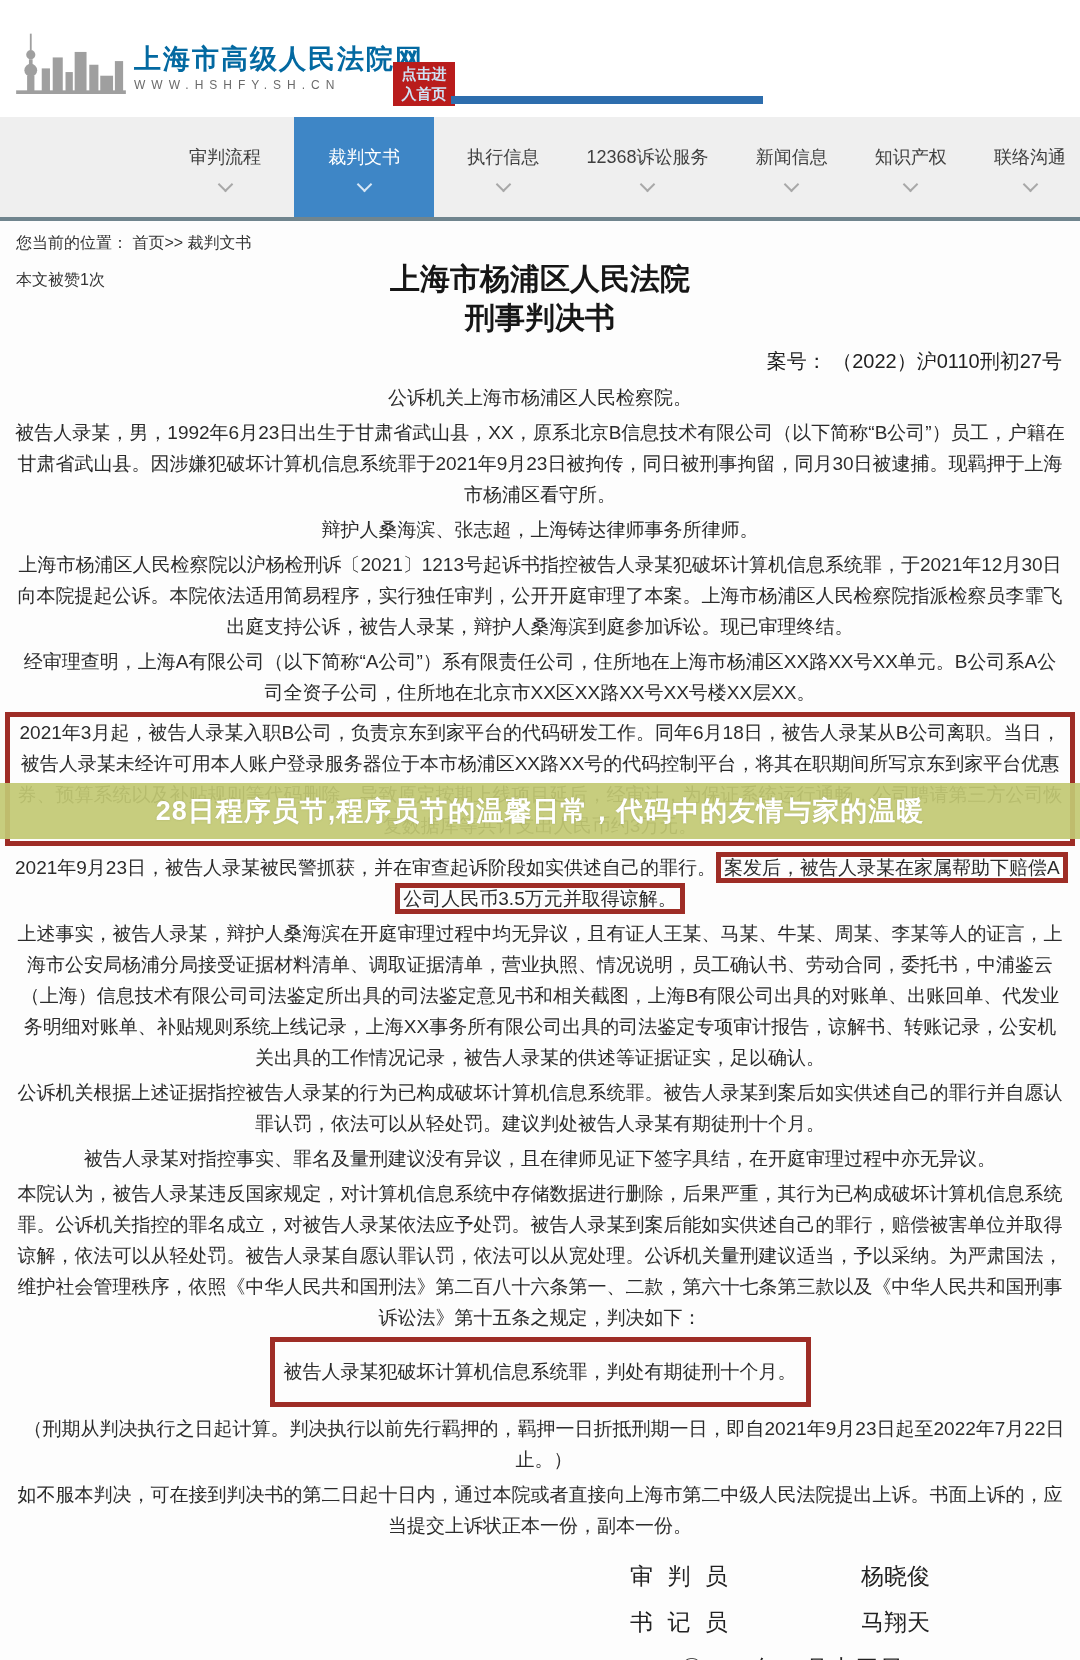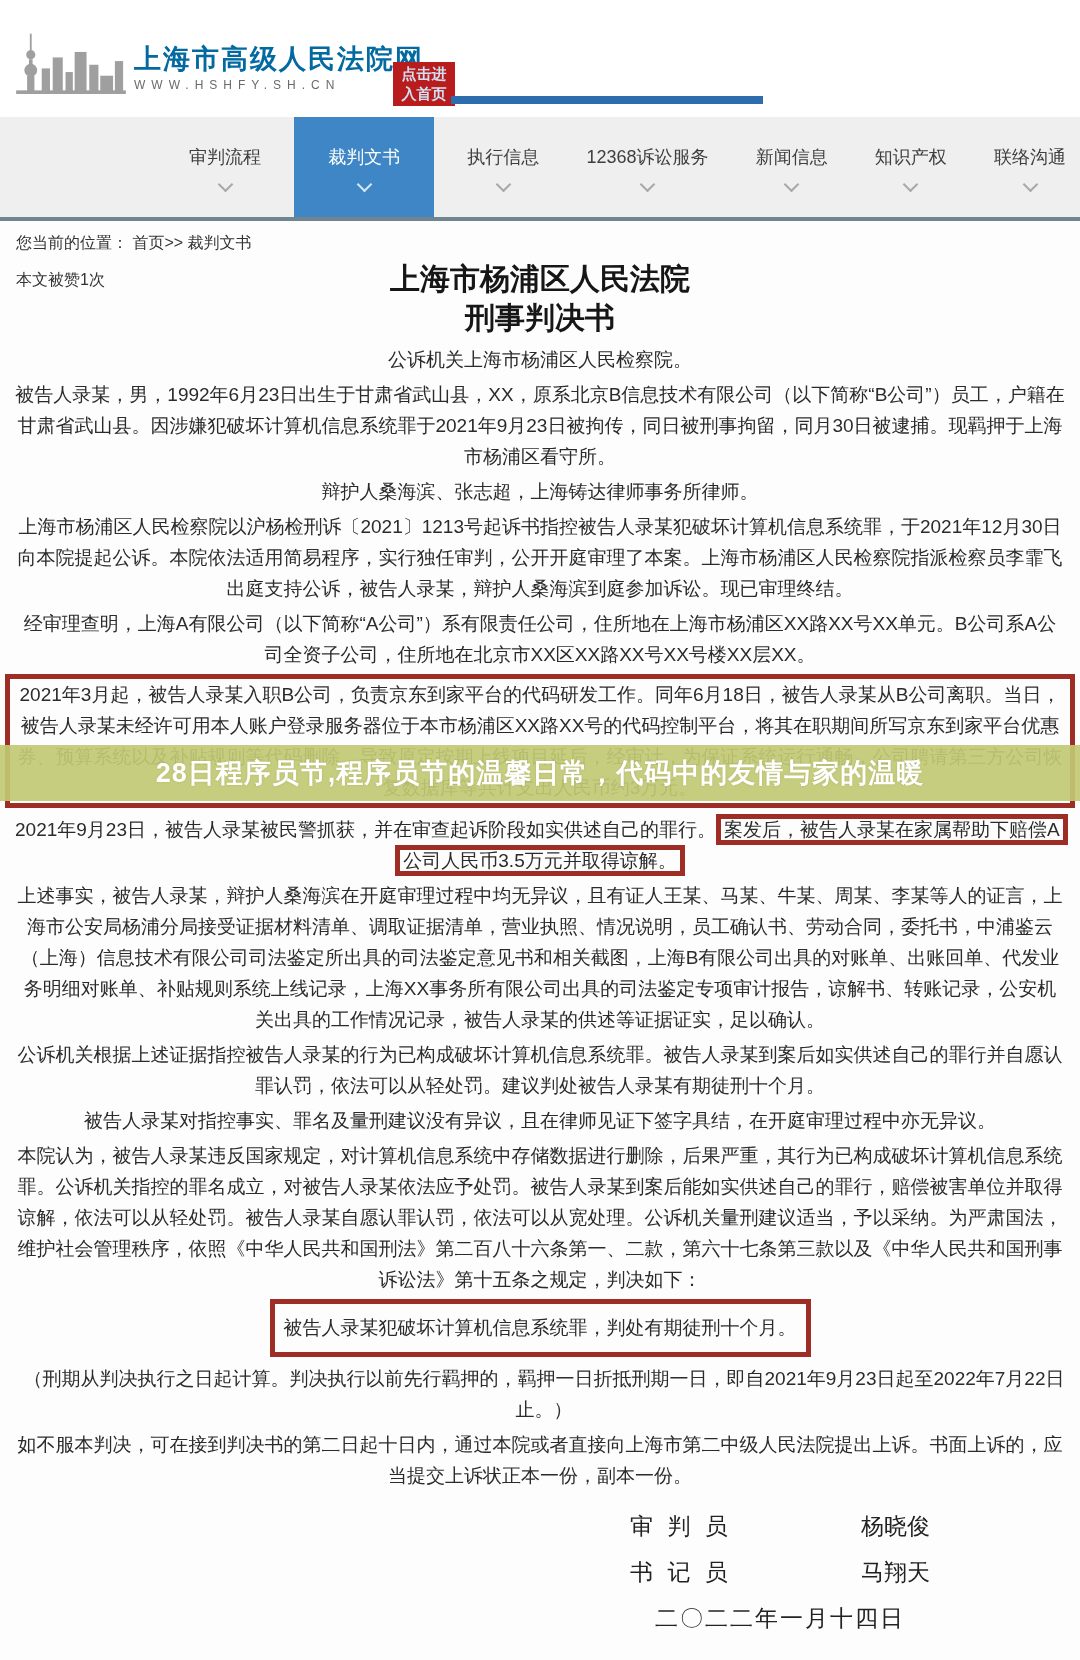--- a/index.html
+++ b/index.html
@@ -53,21 +53,21 @@
   .redbox p{margin:0;}
   .overlay-band{
     position:absolute;left:-10px;right:-10px;bottom:2px;height:56px;z-index:2;
     background:rgba(194,201,115,0.92);display:flex;align-items:center;justify-content:center;
   }
   .overlay-text{color:#ffffff;font-weight:bold;font-size:27px;letter-spacing:1px;white-space:nowrap;
     text-shadow:0 0 2px rgba(120,125,60,0.35);}
   .inline-red{border:5px solid #9e2d26;padding:0 3px;
     -webkit-box-decoration-break:clone;box-decoration-break:clone;}
   .verdict-wrap{margin:4px 0 6px;}
-  .verdict-box{display:inline-block;border:5px solid #9e2d26;padding:7px 9px;line-height:34px;}
+  .verdict-box{display:inline-block;border:5px solid #9e2d26;padding:13px 9px;line-height:34px;}
   .note-par{padding-left:8px;}
   
   .signature{width:300px;margin:20px 150px 0 auto;font-size:23px;color:#222;}
   .sig-row{display:flex;justify-content:space-between;margin-bottom:15px;gap:40px;}
   .sig-label{letter-spacing:4px;}
   .sig-date{text-align:center;margin-top:4px;letter-spacing:2px;}
 </style>
 </head>
 <body>
 
@@ -137,20 +137,21 @@
 <div class="breadcrumb">
   <span>您当前的位置：</span>
   <span class="crumb-link">首页</span><span>&gt;&gt;</span>
   <span class="crumb-link">裁判文书</span>
 </div>
 
 <div class="article-head">
   <span class="like-note">本文被赞1次</span>
   <div class="court-name">上海市杨浦区人民法院</div>
   <div class="doc-title">刑事判决书</div>
+  <div class="case-number">案号： （2022）沪0110刑初27号</div>
 </div>
 
 <div class="doc-body">
   <p>公诉机关上海市杨浦区人民检察院。</p>
   <p>被告人录某，男，1992年6月23日出生于甘肃省武山县，XX，原系北京B信息技术有限公司（以下简称“B公司”）员工，户籍在甘肃省武山县。因涉嫌犯破坏计算机信息系统罪于2021年9月23日被拘传，同日被刑事拘留，同月30日被逮捕。现羁押于上海市杨浦区看守所。</p>
   <p>辩护人桑海滨、张志超，上海铸达律师事务所律师。</p>
   <p>上海市杨浦区人民检察院以沪杨检刑诉〔2021〕1213号起诉书指控被告人录某犯破坏计算机信息系统罪，于2021年12月30日向本院提起公诉。本院依法适用简易程序，实行独任审判，公开开庭审理了本案。上海市杨浦区人民检察院指派检察员李霏飞出庭支持公诉，被告人录某，辩护人桑海滨到庭参加诉讼。现已审理终结。</p>
   <p>经审理查明，上海A有限公司（以下简称“A公司”）系有限责任公司，住所地在上海市杨浦区XX路XX号XX单元。B公司系A公司全资子公司，住所地在北京市XX区XX路XX号XX号楼XX层XX。</p>
 
   <div class="redbox">

